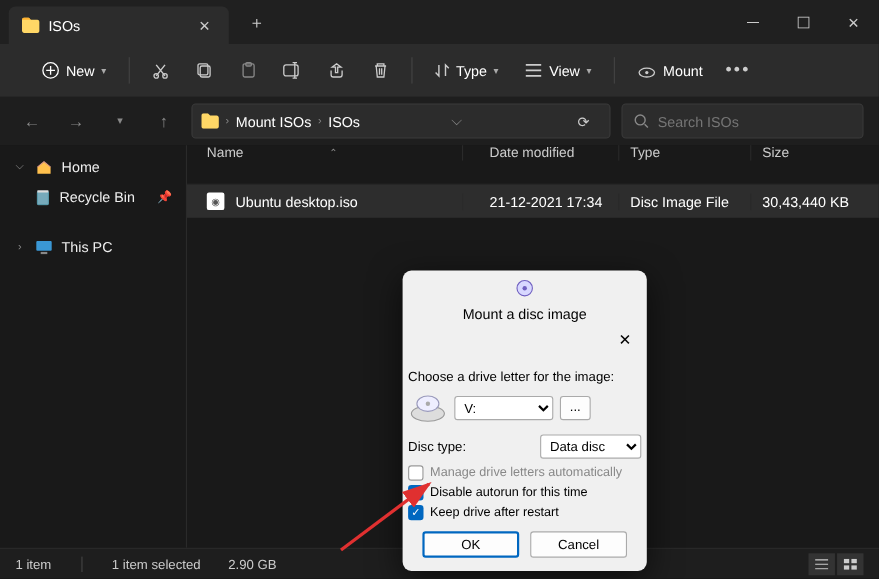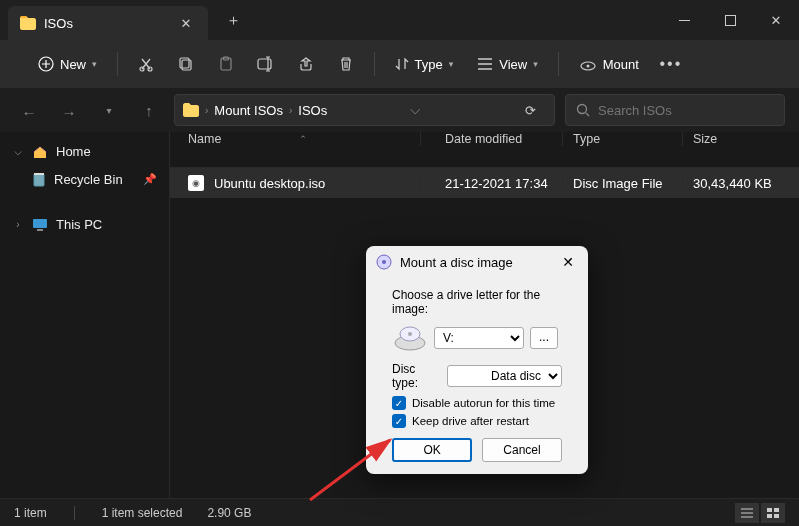--- a/index.html
+++ b/index.html
@@ -45,29 +45,29 @@
 .row { display: flex; align-items: center; height: 30px; background: #2d2d2d; cursor: pointer; }
 .row .col-name { gap: 10px; }
 .iso-icon { width: 16px; height: 16px; background: #fff; border-radius: 2px; display: flex; align-items: center; justify-content: center; font-size: 9px; color: #555; }
 
 .statusbar { position: absolute; bottom: 0; left: 0; right: 0; height: 28px; background: #1e1e1e; border-top: 1px solid #2a2a2a; display: flex; align-items: center; padding: 0 14px; gap: 19px; font-size: 12px; color: #ccc; }
 .status-divider { width: 1px; height: 14px; background: #444; margin: 0 8px; }
 .view-toggles { margin-left: auto; display: flex; gap: 2px; }
 .view-toggle { width: 24px; height: 20px; background: #333; display: flex; align-items: center; justify-content: center; cursor: pointer; }
 
 .dialog { position: absolute; top: 246px; left: 366px; width: 222px; background: #f0f0f0; color: #000; border-radius: 8px; box-shadow: 0 8px 30px rgba(0,0,0,.6); font-size: 12px; }
-.dlg-title { display: flex; align-items: center; gap: 8px; padding: 8px 10px; font-size: 13px; }
+.dlg-title { display: flex; align-items: center; gap: 8px; padding: 8px 10px; font-size: 13px; flex-direction: column; }
 .dlg-close { margin-left: auto; cursor: pointer; font-size: 14px; padding: 0 4px; }
-.dlg-body { padding: 6px 26px 12px; }
+.dlg-body { padding: 6px 5px 12px; }
 .dlg-row { margin: 6px 0; display: flex; align-items: center; gap: 6px; }
 .drive-icon { width: 36px; height: 28px; }
 select, .sel-like { background: #fff; border: 1px solid #aaa; border-radius: 3px; height: 22px; font-size: 12px; padding: 0 4px; }
 .drive-sel { width: 90px; }
 .more-btn { width: 28px; height: 22px; border: 1px solid #aaa; background: #fdfdfd; border-radius: 3px; cursor: pointer; text-align: center; line-height: 18px; }
-.type-sel { width: 124px; text-align: right; }
+.type-sel { width: 92px; }
 .chk-row { display: flex; align-items: center; gap: 6px; margin: 4px 0; font-size: 11.5px; }
 .chk { width: 14px; height: 14px; border-radius: 3px; display: flex; align-items: center; justify-content: center; font-size: 10px; }
 .chk.off { border: 1px solid #999; background: #fff; color: transparent; }
 .chk.off + span { color: #888; }
 .chk.on { background: #0067c0; color: #fff; }
 .dlg-btns { display: flex; gap: 10px; margin-top: 10px; justify-content: center; }
 .dlg-btn { width: 88px; height: 24px; border: 1px solid #aaa; background: #fdfdfd; border-radius: 3px; cursor: pointer; font-size: 12px; }
 .dlg-btn.primary { border: 2px solid #0067c0; }
 
 .arrow-annot { position: absolute; top: 430px; left: 300px; pointer-events: none; }
@@ -289,20 +289,24 @@
           <circle cx="18" cy="10" r="2" fill="#aaa"></circle>
         </svg>
       <select class="drive-sel"><option>V:</option></select>
       <div class="more-btn">...</div>
     </div>
     <div class="dlg-row" style="margin-top:10px;">
       <span>Disc type:</span>
       <select class="type-sel" style="margin-left:auto;"><option>Data disc</option></select>
     </div>
     <div class="chk-row">
+      <div class="chk off">✓</div>
+      <span>Manage drive letters automatically</span>
+    </div>
+    <div class="chk-row">
       <div class="chk on">✓</div>
       <span>Disable autorun for this time</span>
     </div>
     <div class="chk-row">
       <div class="chk on">✓</div>
       <span>Keep drive after restart</span>
     </div>
     <div class="dlg-btns">
       <button class="dlg-btn primary">OK</button>
       <button class="dlg-btn">Cancel</button>

